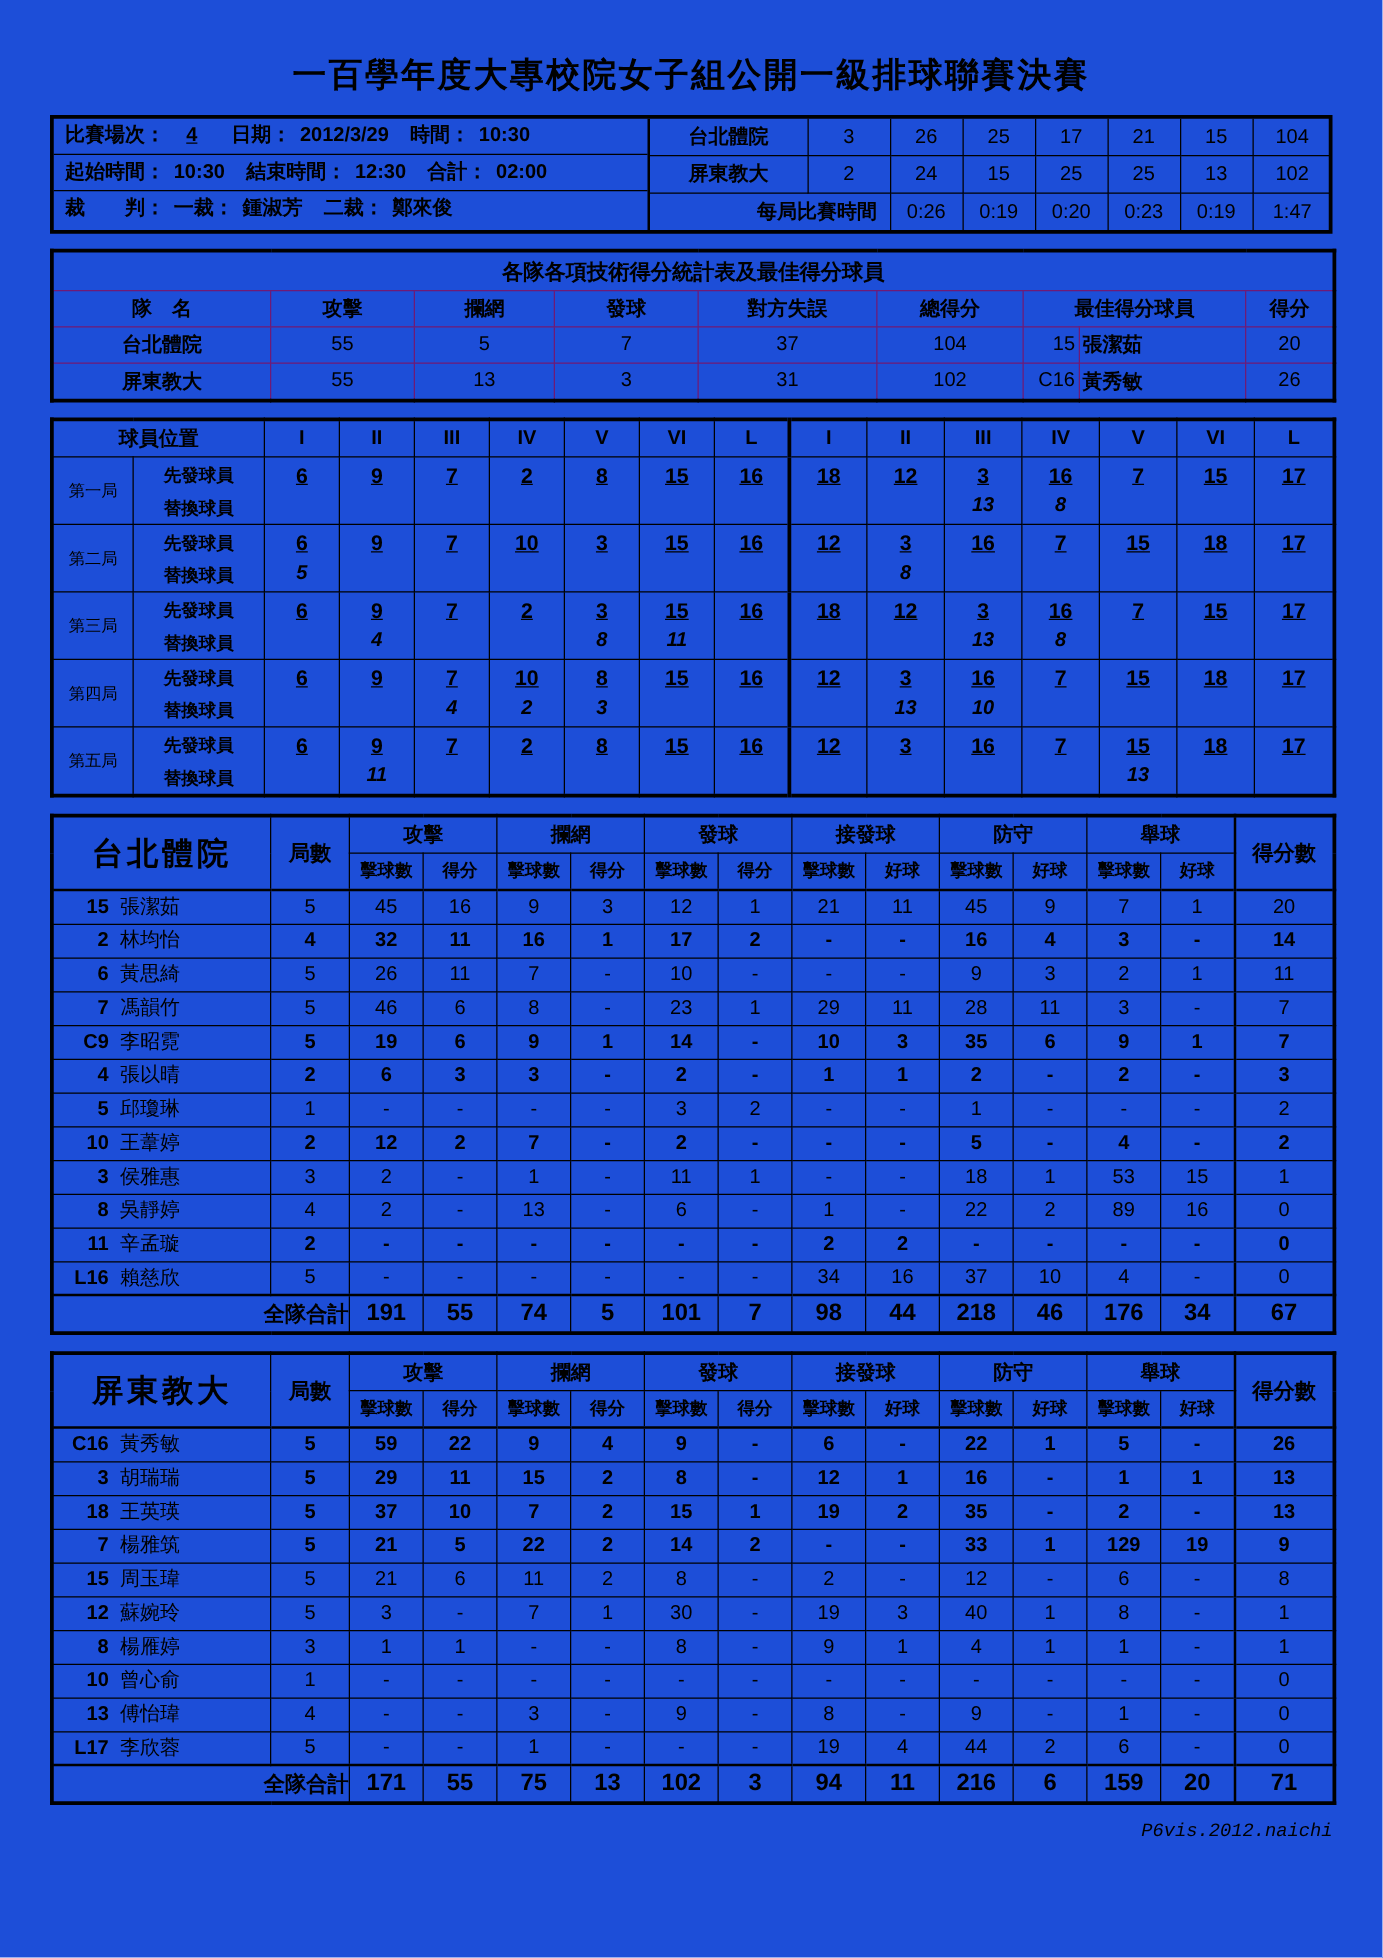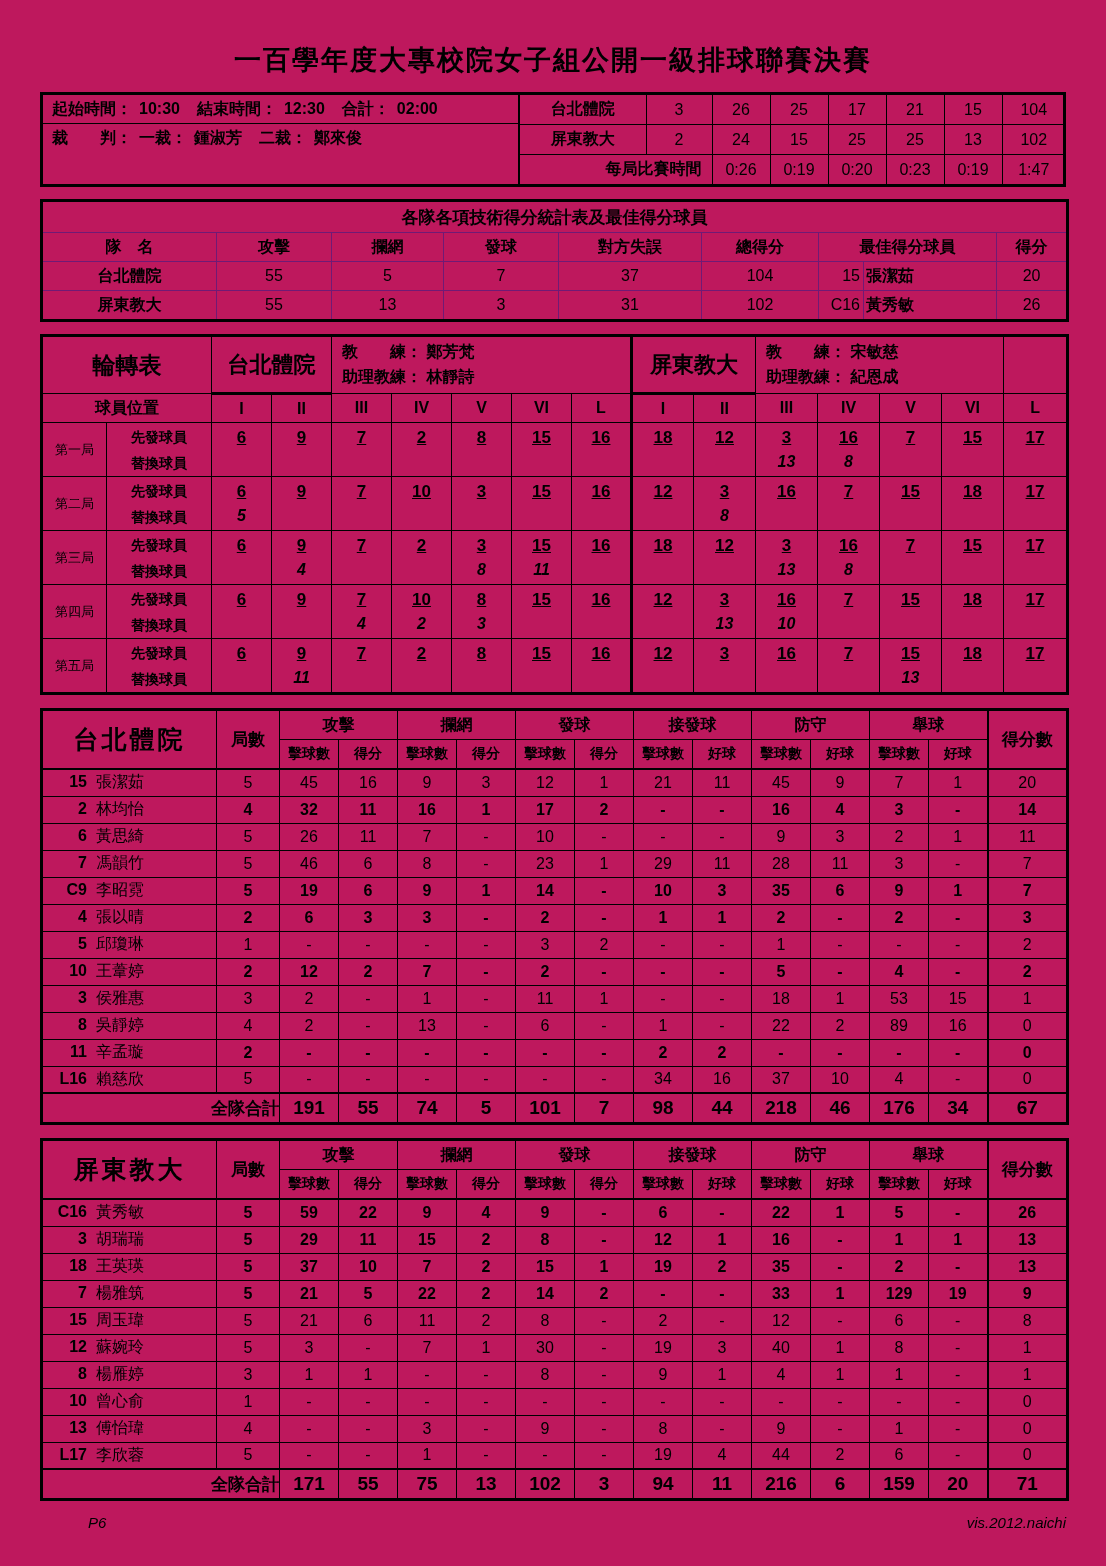--- a/index.html
+++ b/index.html
@@ -1,17 +1,17 @@
 <!DOCTYPE html>
 <html><head>
 <meta charset="utf-8">
 <style>
   html,body{margin:0;padding:0;background:#fff;color:#000;
     font-family:"Liberation Sans","DejaVu Sans",sans-serif;}
-  .sheet{width:1106px;height:1566px;box-sizing:border-box;padding:0 40px;overflow:hidden;background:#be185d;}
+  .sheet{width:1106px;height:1566px;box-sizing:border-box;padding:0 40px;overflow:hidden;background:#1d4ed8;}
   .title{margin:0;padding:42px 0 14px 0;text-align:center;font-size:27px;font-weight:bold;
     letter-spacing:2px;font-family:"DejaVu Serif","Liberation Serif",serif;}
 
   
   .blockA{border:3px solid #000;display:flex;margin-bottom:12px;box-sizing:border-box;width:1026px;}
   .miLeft{width:475px;border-right:2px solid #000;flex:0 0 475px;}
   .mi-row{height:28px;line-height:28px;border-bottom:1px solid #000;padding-left:9px;white-space:nowrap;overflow:hidden;}
   .mi-row:last-child{border-bottom:none;}
   .mi-lbl{font-weight:700;font-size:16px;margin-right:7px;}
   .mi-val{font-weight:700;font-size:16px;margin-right:17px;}
@@ -62,33 +62,34 @@
   .v{font-weight:400;font-size:16px;}
   .bold-row .v{font-weight:700;}
   .name-cell{text-align:left !important;}
   .pnum{display:inline-block;width:44px;text-align:right;font-weight:700;font-size:16px;}
   .pname{margin-left:9px;font-weight:400;font-size:16px;}
   .total-row td{border-top:2.5px solid #000;height:28px;}
   .total-lbl{font-weight:700;font-size:17px;text-align:right !important;padding-right:8px;}
   .tv{font-weight:700;font-size:19px;}
   .pts-col{border-left:2.5px solid #000 !important;}
 
-  .footer{width:1026px;display:flex;justify-content:space-between;margin-top:8px;
-    font-style:italic;font-size:15px;}
+  .footer{width:1026px;display:flex;justify-content:flex-end;margin-top:8px;
+    font-style:italic;font-size:15px;font-family:Liberation Mono, monospace;}
   .footer .fl{margin-left:48px;}
 </style>
 </head>
 <body>
 
 <div class="sheet">
 
   <h1 class="title">一百學年度大專校院女子組公開一級排球聯賽決賽</h1>
 
   <div class="blockA">
     <div class="miLeft" id="match-info-rows">
+        <div class="mi-row"><span class="mi-lbl">比賽場次：</span><span class="mi-val mi-u">4</span><span class="mi-lbl">日期：</span><span class="mi-val">2012/3/29</span><span class="mi-lbl">時間：</span><span class="mi-val">10:30</span></div>
         <div class="mi-row"><span class="mi-lbl">起始時間：</span><span class="mi-val">10:30</span><span class="mi-lbl">結束時間：</span><span class="mi-val">12:30</span><span class="mi-lbl">合計：</span><span class="mi-val">02:00</span></div>
         <div class="mi-row"><span class="mi-lbl">裁　　判：</span><span class="mi-lbl">一裁：</span><span class="mi-val">鍾淑芳</span><span class="mi-lbl">二裁：</span><span class="mi-val">鄭來俊</span></div>
       </div>
     <table class="tblA">
       <colgroup>
         <col style="width:126px">
           <col style="width:66px">
           <col style="width:58px">
           <col style="width:58px">
         <col style="width:58px">
@@ -195,34 +196,20 @@
       <col style="width:62px">
         <col style="width:62px">
         <col style="width:62px">
         <col style="width:62px">
       <col style="width:62px">
         <col style="width:62px">
         <col style="width:64px">
     </colgroup>
   <thead>
         <tr>
-          <th class="rot-title" colspan="2">輪轉表</th>
-          <th class="rot-team" colspan="2">台北體院</th>
-          <th class="rot-coach" colspan="5">
-            <div>教　　練： 鄭芳梵</div>
-            <div>助理教練： 林靜詩</div>
-          </th>
-          <th class="rot-team team-div" colspan="2">屏東教大</th>
-          <th class="rot-coach" colspan="4">
-            <div>教　　練： 宋敏慈</div>
-            <div>助理教練： 紀恩成</div>
-          </th>
-          <th class="rot-coach"></th>
-        </tr>
-        <tr>
           <td class="rot-pos-lbl" colspan="2">球員位置</td>
           <td class="rot-pos">I</td>
           <td class="rot-pos">II</td>
           <td class="rot-pos">III</td>
           <td class="rot-pos">IV</td>
           <td class="rot-pos">V</td>
           <td class="rot-pos">VI</td>
           <td class="rot-pos">L</td>
           <td class="rot-pos team-div">I</td>
           <td class="rot-pos">II</td>

